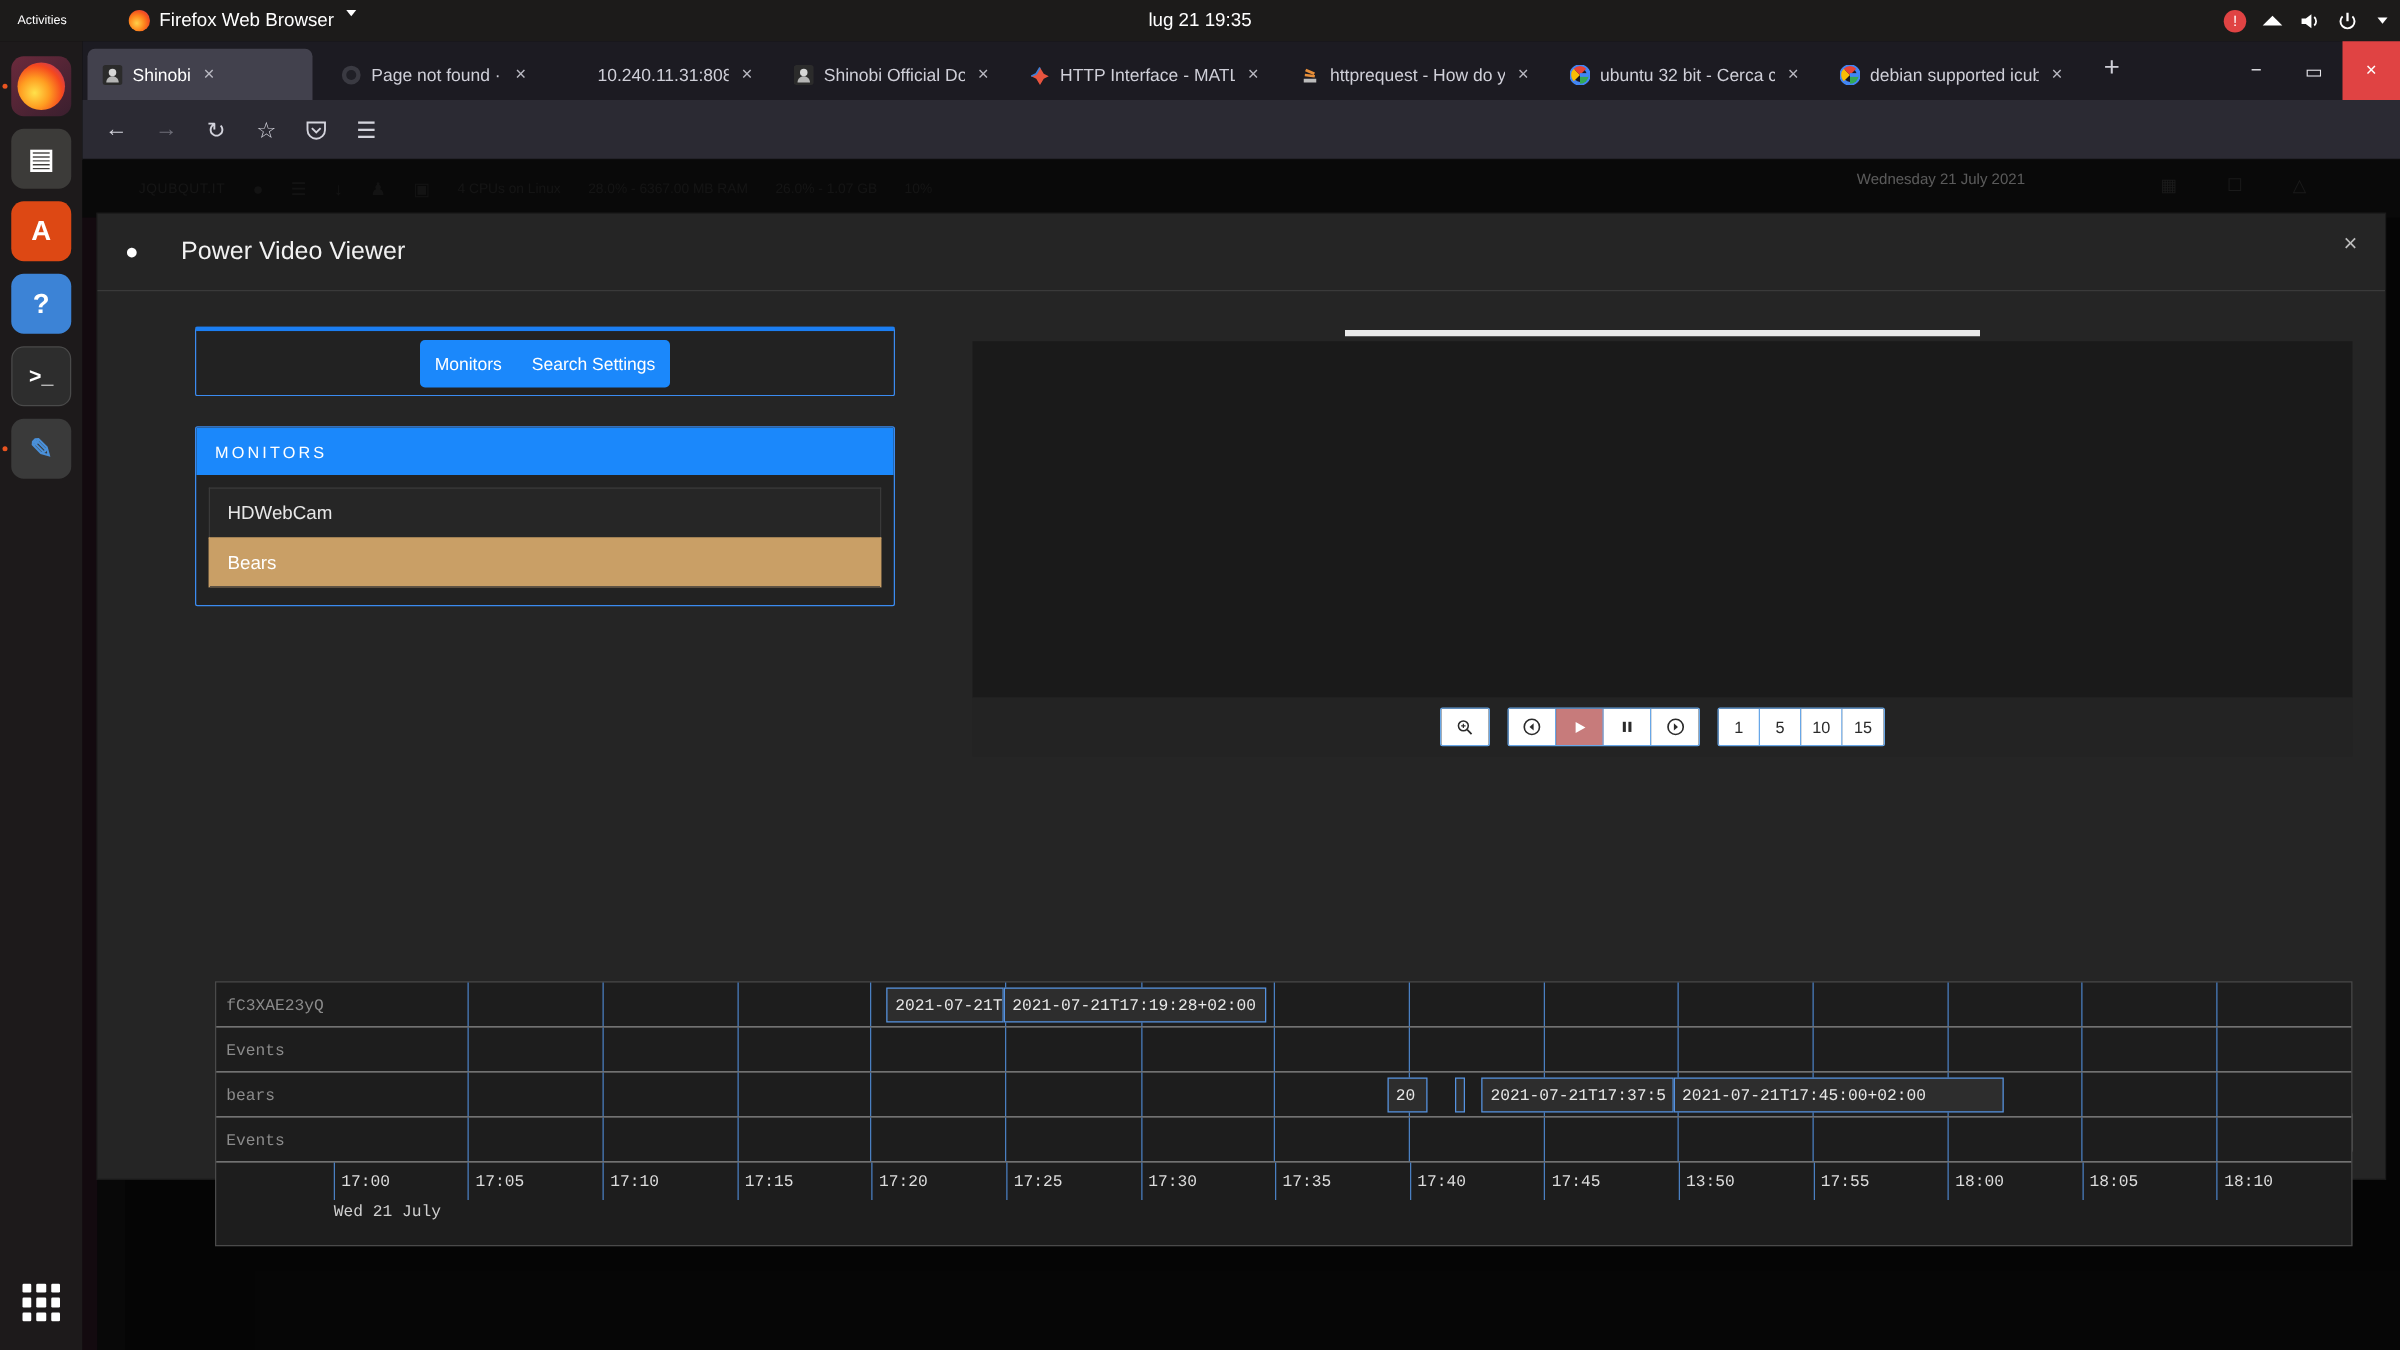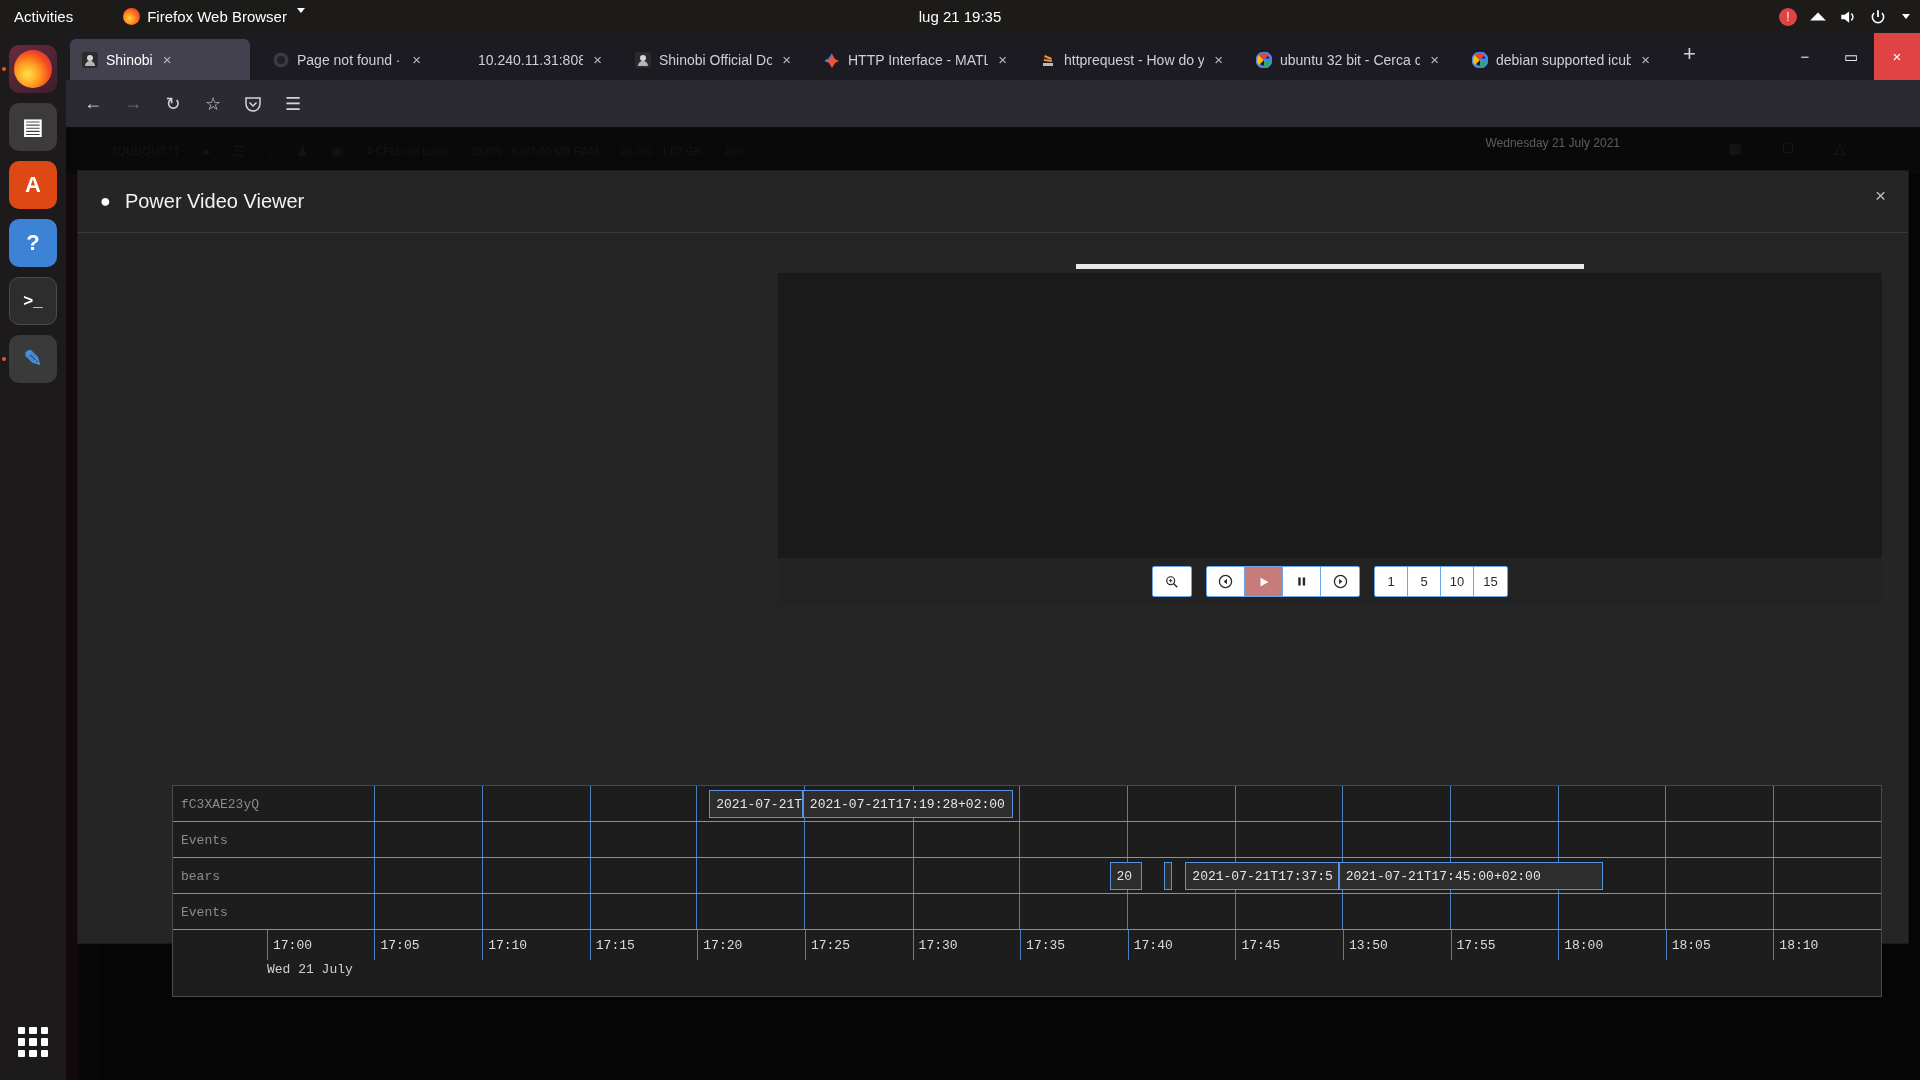--- a/index.html
+++ b/index.html
@@ -9,21 +9,21 @@
     font-family: "Liberation Sans", sans-serif;
     overflow: hidden;
   }
 
   
   #gnome-bar {
     position: absolute; top: 0; left: 0; width: 1920px; height: 33px;
     background: #1c1b1a; display: flex; align-items: center;
     color: #ffffff; font-size: 15px;
   }
-  #gnome-activities { margin-left: 14px; font-size: 15px; color:#fff; }
+  #gnome-activities { margin-left: 14px; font-size: 10px; color:#fff; }
   #gnome-app { display: flex; align-items: flex-start; gap: 7px; margin-left: 50px; }
   .ff-logo-small {
     width: 17px; height: 17px; border-radius: 50%;
     background: radial-gradient(circle at 38% 62%, #ffd04a 0%, #ff8a1e 38%, #f5521e 66%, #b5338f 100%);
     display:inline-block;
   }
   #gnome-app-name { font-size: 15px; }
   .caret-down {
     width:0;height:0;border-left:4px solid transparent;border-right:4px solid transparent;
     border-top:5px solid #ffffff; display:inline-block; margin-left:3px;
@@ -148,21 +148,21 @@
   #modal {
     position:absolute; top:138px; left:12px; width:1830px; height:772px;
     background:#252525; box-shadow:0 0 0 1px #1a1a1a;
     display:flex; flex-direction:column;
   }
   #modal-header {
     height:62px; display:flex; align-items:center; padding:0 22px;
     border-bottom:1px solid #3a3a3a; position:relative;
   }
   #modal-pin { color:#ffffff; font-size:18px; margin-right:14px; }
-  #modal-title { color:#f2f2f2; font-size:20px; font-weight:400; }
+  #modal-title { color:#f2f2f2; font-size:20px; font-weight:400;margin-left:20px; }
   #modal-close-x {
     position:absolute; right:22px; top:14px; color:#bcbcbc; font-size:19px;
   }
   #modal-body { flex:1; position:relative; padding:18px 0 0 0; }
 
   
   #left-col { position:absolute; left:78px; top:28px; width:560px; }
   #tabs-panel {
     border:1px solid #3b8bf0; border-top:4px solid #1b7ef2;
     background:#222222; height:56px; display:flex; align-items:center; justify-content:center;
@@ -437,20 +437,40 @@
   <div id="modal">
 
     <div id="modal-header">
       <span id="modal-pin">●</span>
       <span id="modal-title">Power Video Viewer</span>
       <span id="modal-close-x">×</span>
     </div>
 
     <div id="modal-body">
 
+      <div id="left-col">
+        <div id="tabs-panel">
+          <div id="tabs-pill">
+            <span class="vtab">Monitors</span>
+            <span class="vtab">Search Settings</span>
+          </div>
+        </div>
+
+        <div id="monitors-card">
+          <div id="monitors-head">MONITORS</div>
+          <div id="monitors-list">
+            <div class="monitor-row">
+              <span>HDWebCam</span>
+            </div>
+            <div class="monitor-row selected">
+              <span>Bears</span>
+            </div>
+          </div>
+        </div>
+      </div>
 
       <div id="player-col">
         <div id="player-progress-wrap">
           <div id="player-progress-track"></div>
         </div>
         <div id="player-screen"></div>
         <div id="player-controls">
 
           <div class="ctl-group">
             <div class="ctl-btn">

